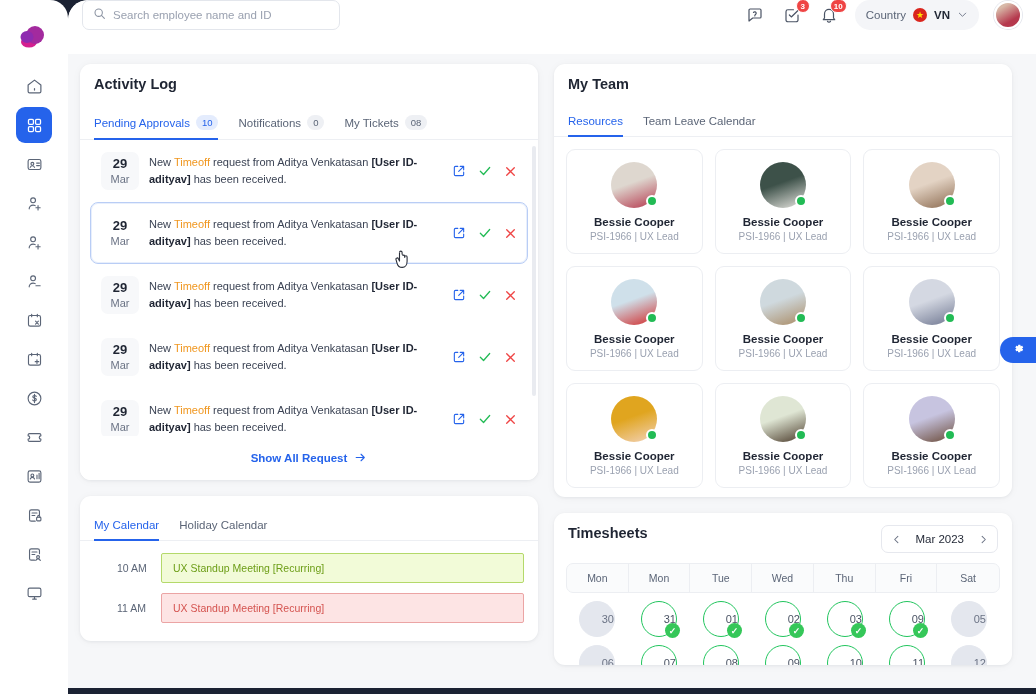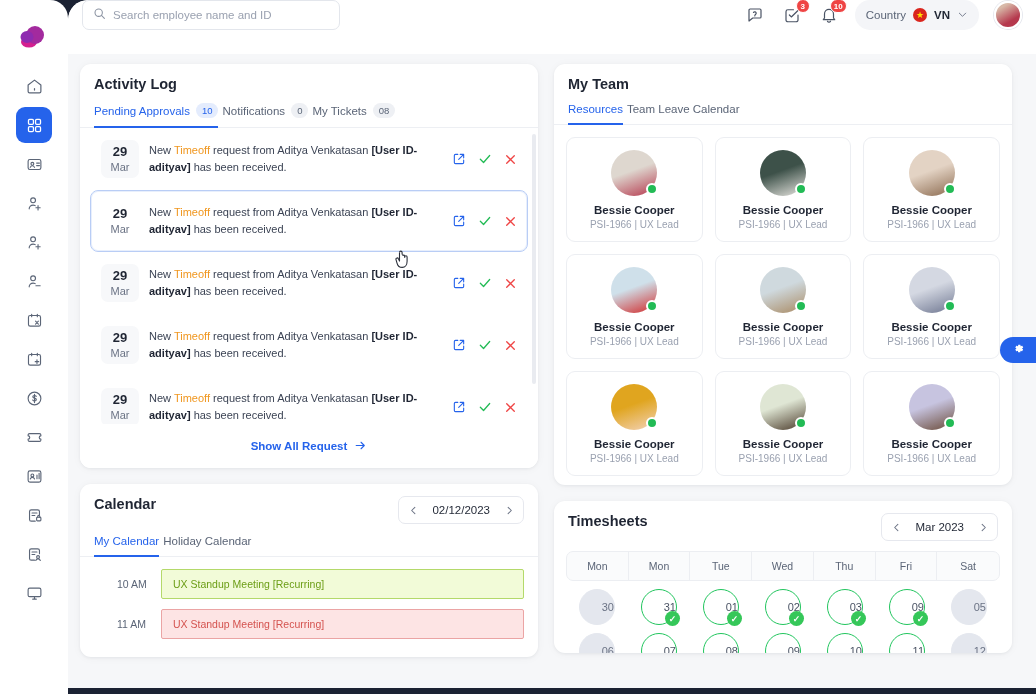--- a/index.html
+++ b/index.html
@@ -114,22 +114,22 @@
     background: #ffffff; border-radius: 11px;
     box-shadow: 0 1px 3px rgba(22,30,46,.06), 0 1px 10px rgba(22,30,46,.04);
     overflow: hidden;
   }
   .panel-head {
     padding: 12px 14px 0 14px;
     display: flex; align-items: flex-start; justify-content: space-between;
   }
   .panel-title { font-size: 14.5px; font-weight: bold; color: #1f2533; }
   .tabs {
-    display: flex; align-items: center; gap: 4px;
-    padding: 0 14px; margin-top: 11px;
+    display: flex; align-items: center; gap: 20px;
+    padding: 0 14px; margin-top: 23px;
     border-bottom: 1px solid #edeff3;
   }
   .tab {
     display: flex; align-items: center; gap: 6px;
     font-size: 11.5px; color: #5b6577;
     padding-bottom: 8px; cursor: pointer;
     border-bottom: 2px solid transparent; margin-bottom: -1px;
   }
   .tab.active { color: #2563eb; border-bottom-color: #2563eb; }
   .pill {
@@ -588,36 +588,20 @@
               <span>
                 <svg width="13" height="13" viewBox="0 0 24 24" fill="none" stroke="currentColor" stroke-width="2" stroke-linecap="round" stroke-linejoin="round">
                     <path d="M4 12h15M13 6l6 6-6 6"></path>
                   </svg>
               </span>
             </div>
           </div>
         </div>
 
         <div class="panel">
-          <div class="panel-head">
-            <div class="panel-title">Calendar</div>
-            <div class="stepper">
-              <div class="step-btn">
-                <svg width="11" height="11" viewBox="0 0 24 24" fill="none" stroke="currentColor" stroke-width="2.2" stroke-linecap="round" stroke-linejoin="round">
-                    <path d="M15 5l-7 7 7 7"></path>
-                  </svg>
-              </div>
-              <div class="step-val">02/12/2023</div>
-              <div class="step-btn">
-                <svg width="11" height="11" viewBox="0 0 24 24" fill="none" stroke="currentColor" stroke-width="2.2" stroke-linecap="round" stroke-linejoin="round">
-                    <path d="M9 5l7 7-7 7"></path>
-                  </svg>
-              </div>
-            </div>
-          </div>
           <div class="tabs">
             <div class="tab active">
               <span>My Calendar</span>
             </div>
             <div class="tab">
               <span>Holiday Calendar</span>
             </div>
           </div>
           <div class="cal-body">
             <div id="cal-rows">

